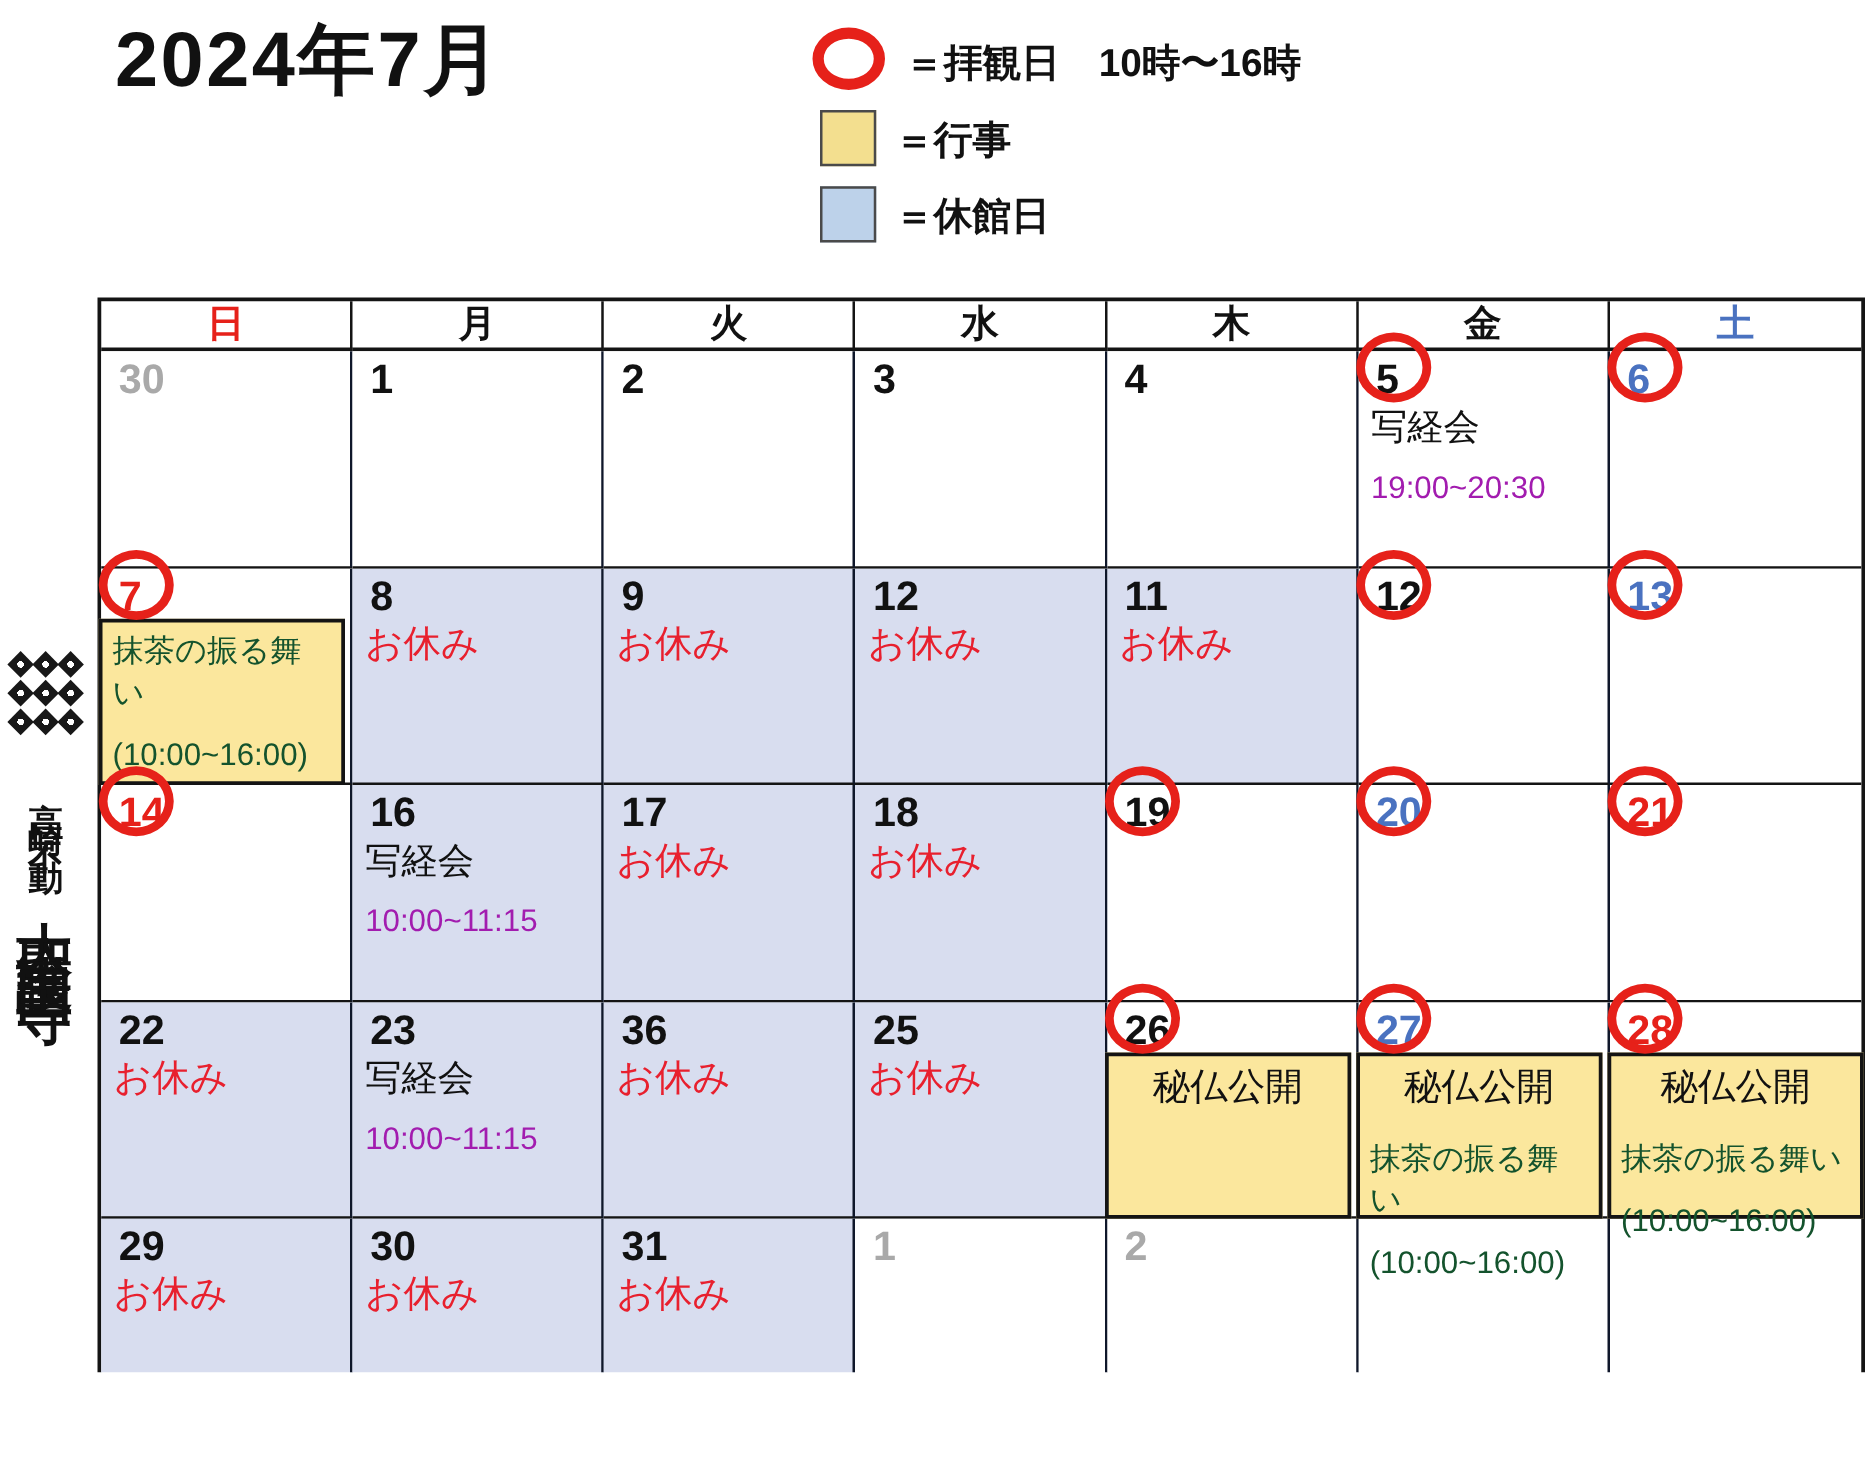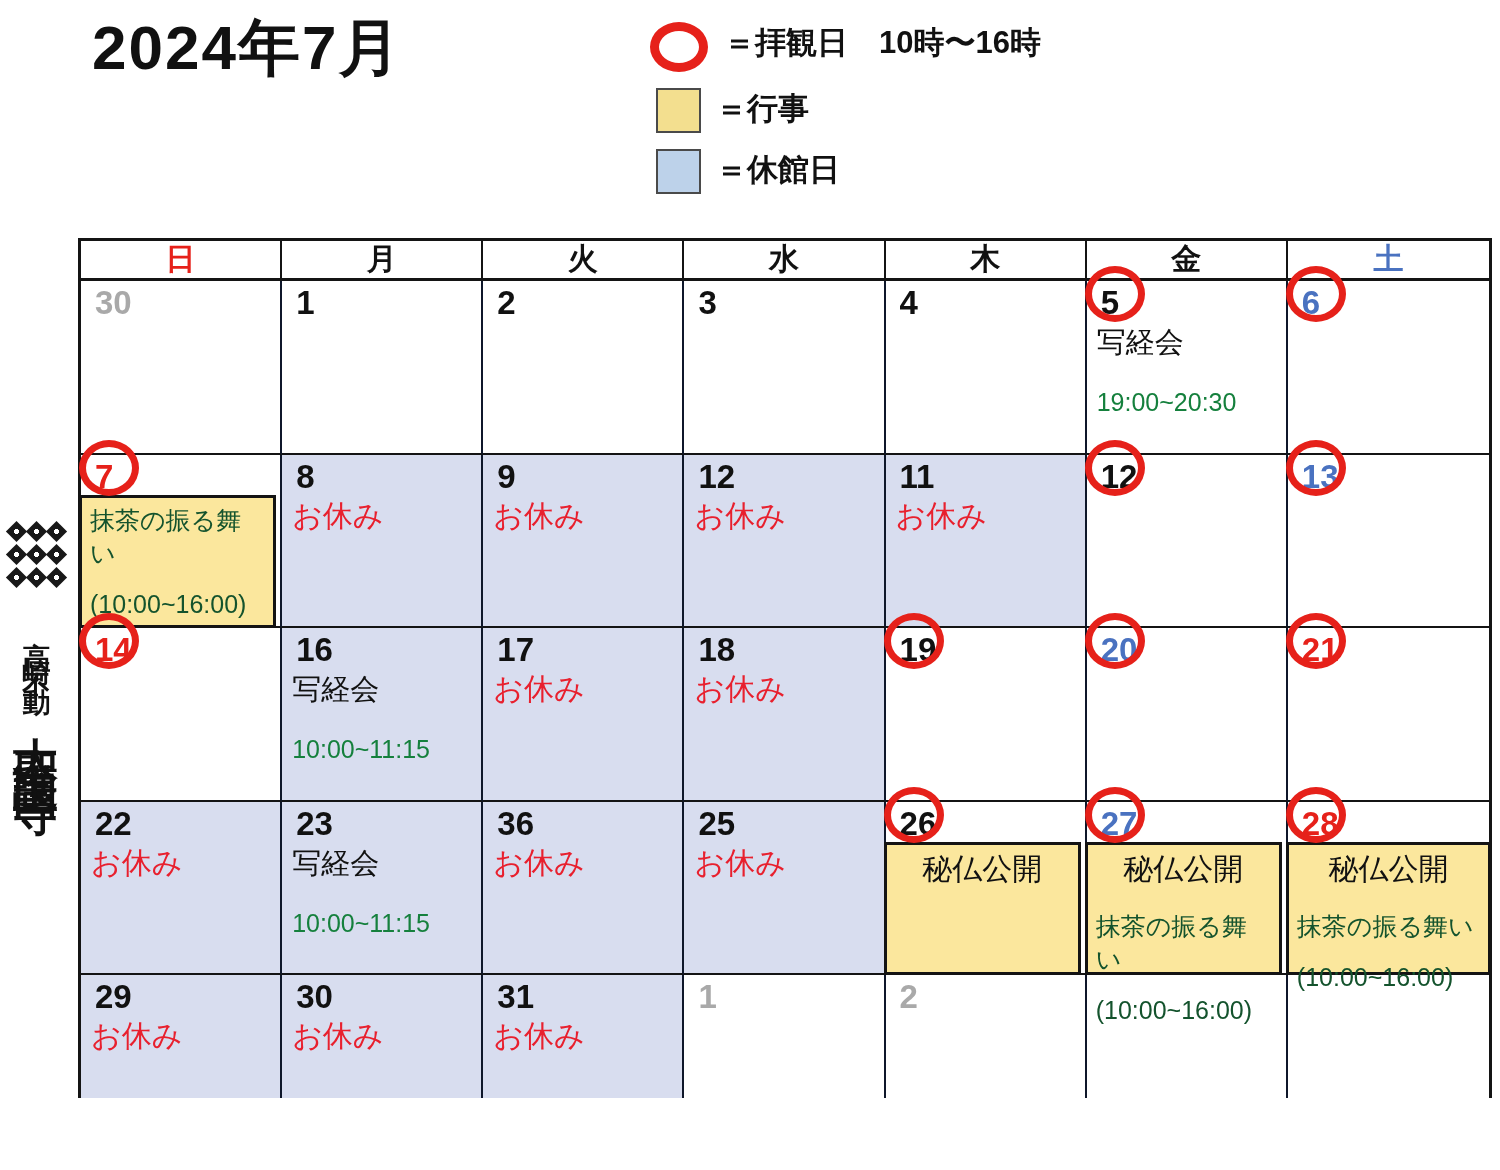--- a/index.html
+++ b/index.html
@@ -4,21 +4,21 @@
 <style>
   html,body{margin:0;padding:0;background:#fff;}
   .stage{position:relative;width:1500px;height:1098px;background:#fff;overflow:hidden;
          font-family:"Liberation Sans","DejaVu Sans",sans-serif;color:#111;}
 
   
   .title{position:absolute;left:92px;top:6px;margin:0;font-size:62px;font-weight:800;letter-spacing:2px;}
 
   
   .legend{position:absolute;left:650px;top:22px;}
-  .legend-row{display:flex;align-items:flex-start;margin-bottom:16px;}
+  .legend-row{display:flex;align-items:flex-end;margin-bottom:16px;}
   .lg-circle{width:40px;height:32px;border:9px solid var(--red);border-radius:50%;margin-right:16px;flex:none;}
   .lg-sq{width:45px;height:45px;border:2px solid #4a4a4a;margin:0 15px 0 6px;flex:none;box-sizing:border-box;}
   .lg-blue{background:var(--legend-blue);}
   .lg-yellow{background:var(--legend-yellow);}
   .lg-label{font-size:31px;font-weight:700;white-space:pre;}
 
   
   .sidebar{position:absolute;left:2px;top:520px;width:68px;display:flex;flex-direction:column;align-items:center;}
   .crest{display:grid;grid-template-columns:repeat(3,20px);grid-auto-rows:23px;margin-bottom:30px;}
   .dia{width:15px;height:15px;margin:auto;transform:rotate(45deg);
@@ -46,21 +46,21 @@
   .cell.closed{background:var(--closed-bg);}
 
   .daynum{font-size:33px;font-weight:700;line-height:40px;padding-left:4px;position:relative;z-index:4;}
   .c-black{color:#111;} .c-red{color:var(--red);} .c-blue{color:var(--sat-blue);} .c-gray{color:#a9a9a9;}
 
   .circle{position:absolute;left:-2px;top:-15px;width:46px;height:42px;border:7px solid var(--red);
           border-radius:50%;z-index:5;pointer-events:none;}
 
   .line-lg{font-size:29px;line-height:1.2;margin-top:2px;color:#111;}
   .line-closed{font-size:30px;line-height:1.2;margin-top:1px;color:var(--closed-red);}
-  .line-time{font-size:25px;margin-top:28px;color:#15803d;}
+  .line-time{font-size:25px;margin-top:16px;color:#a21caf;}
 
   .evbox{position:absolute;left:-2px;right:4px;top:40px;bottom:-2px;z-index:2;
          background:var(--event-bg);border:3px solid #141414;padding:2px 8px;box-sizing:border-box;}
   .cell:nth-child(7n) .evbox{right:-2px;}
   .b-lg{font-size:30px;margin-top:2px;color:#111;text-align:center;}
   .b-md{font-size:25px;margin-top:20px;color:#14532d;}
   .b-md:first-child{margin-top:4px;}
 </style>
 </head>
 <body>

